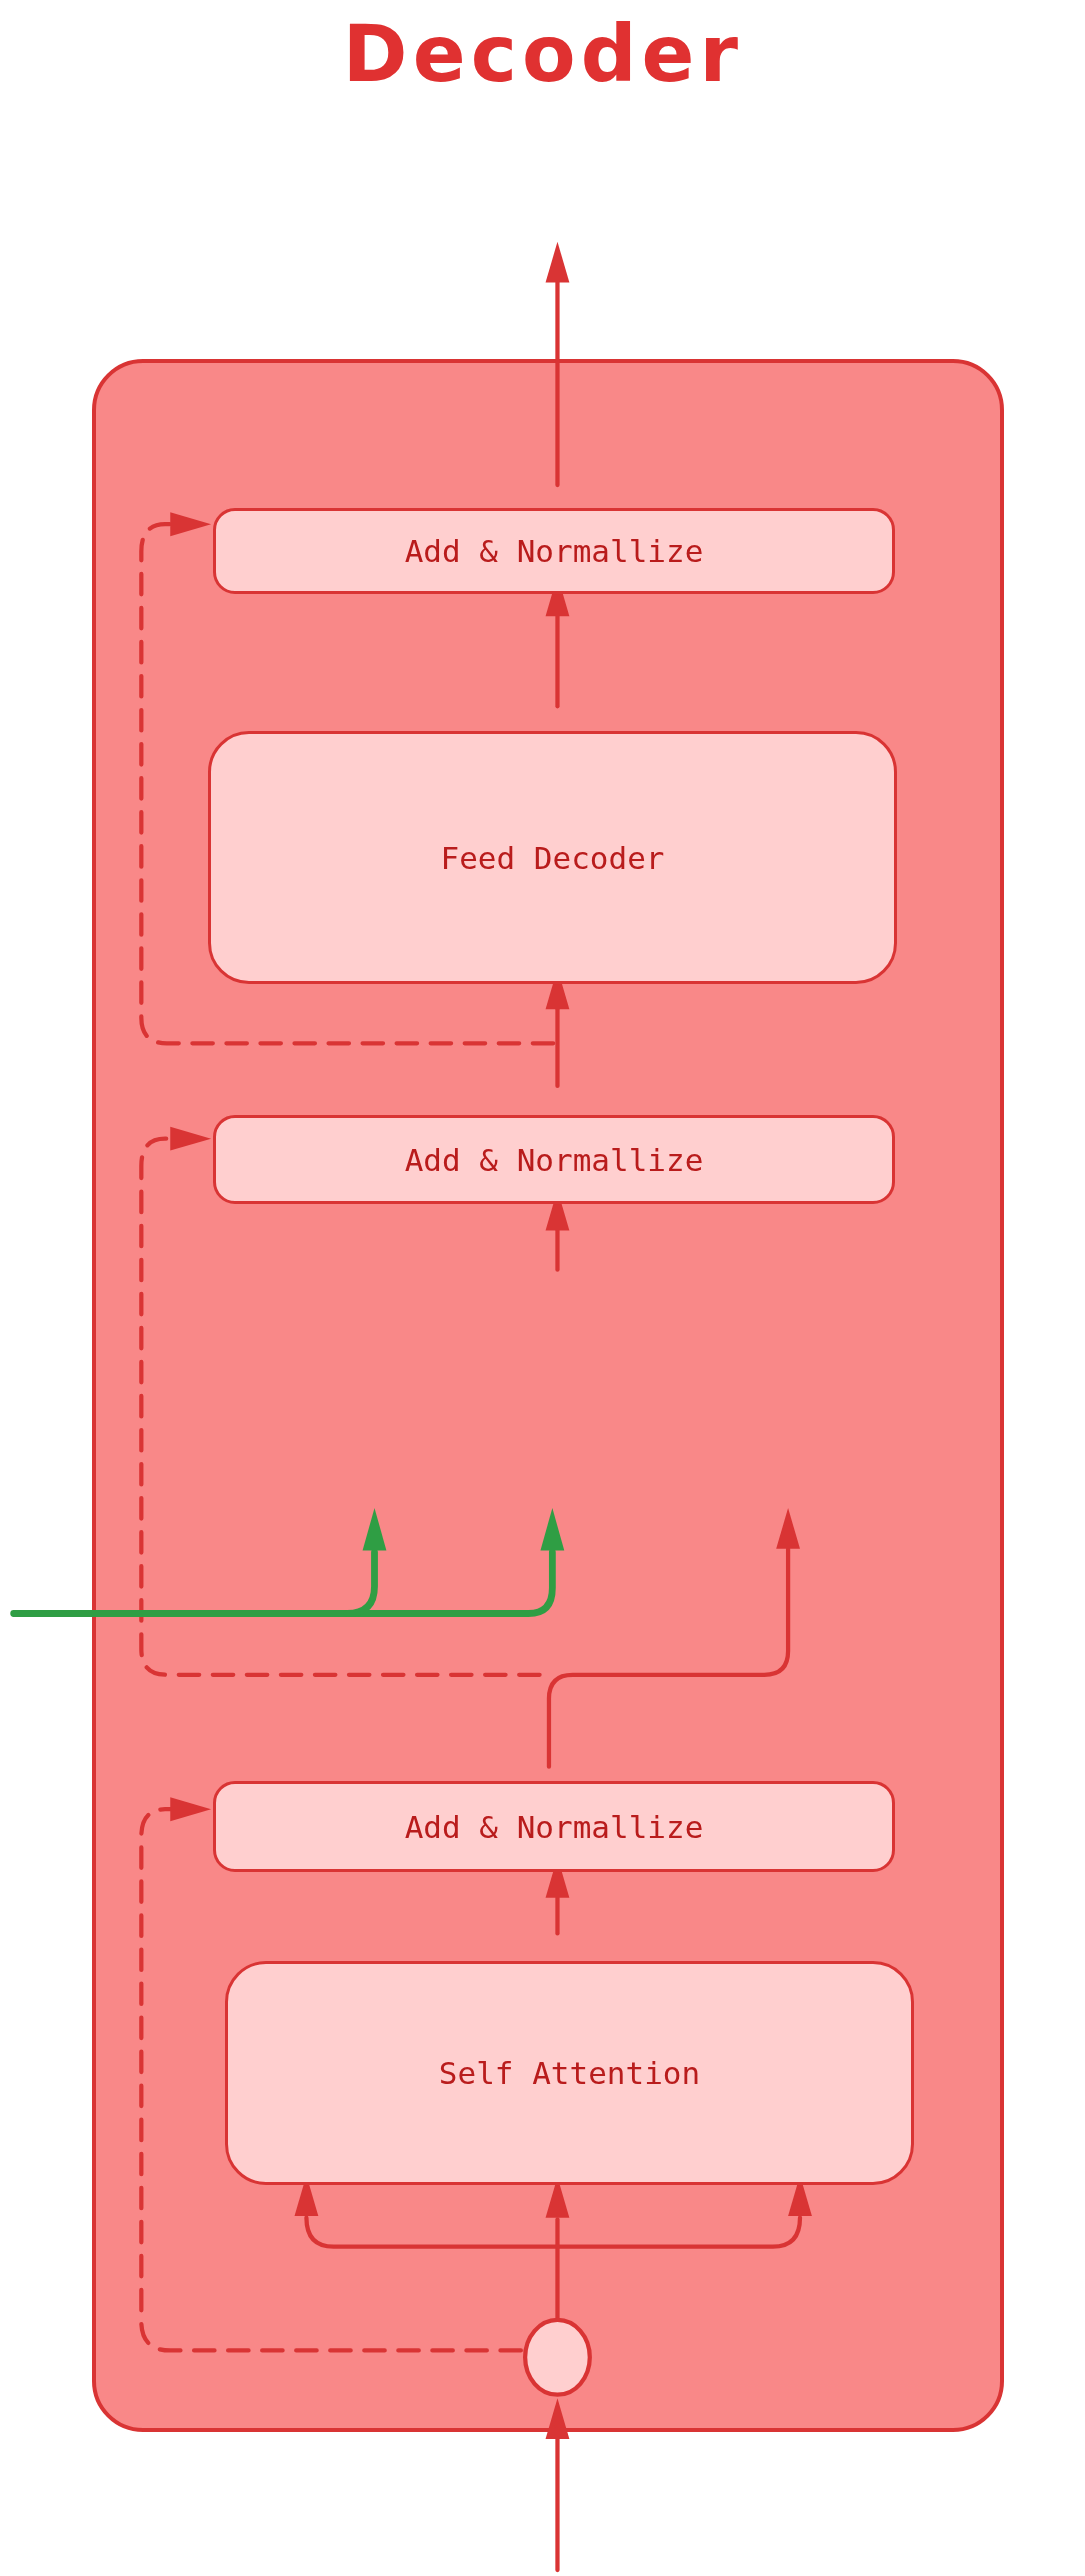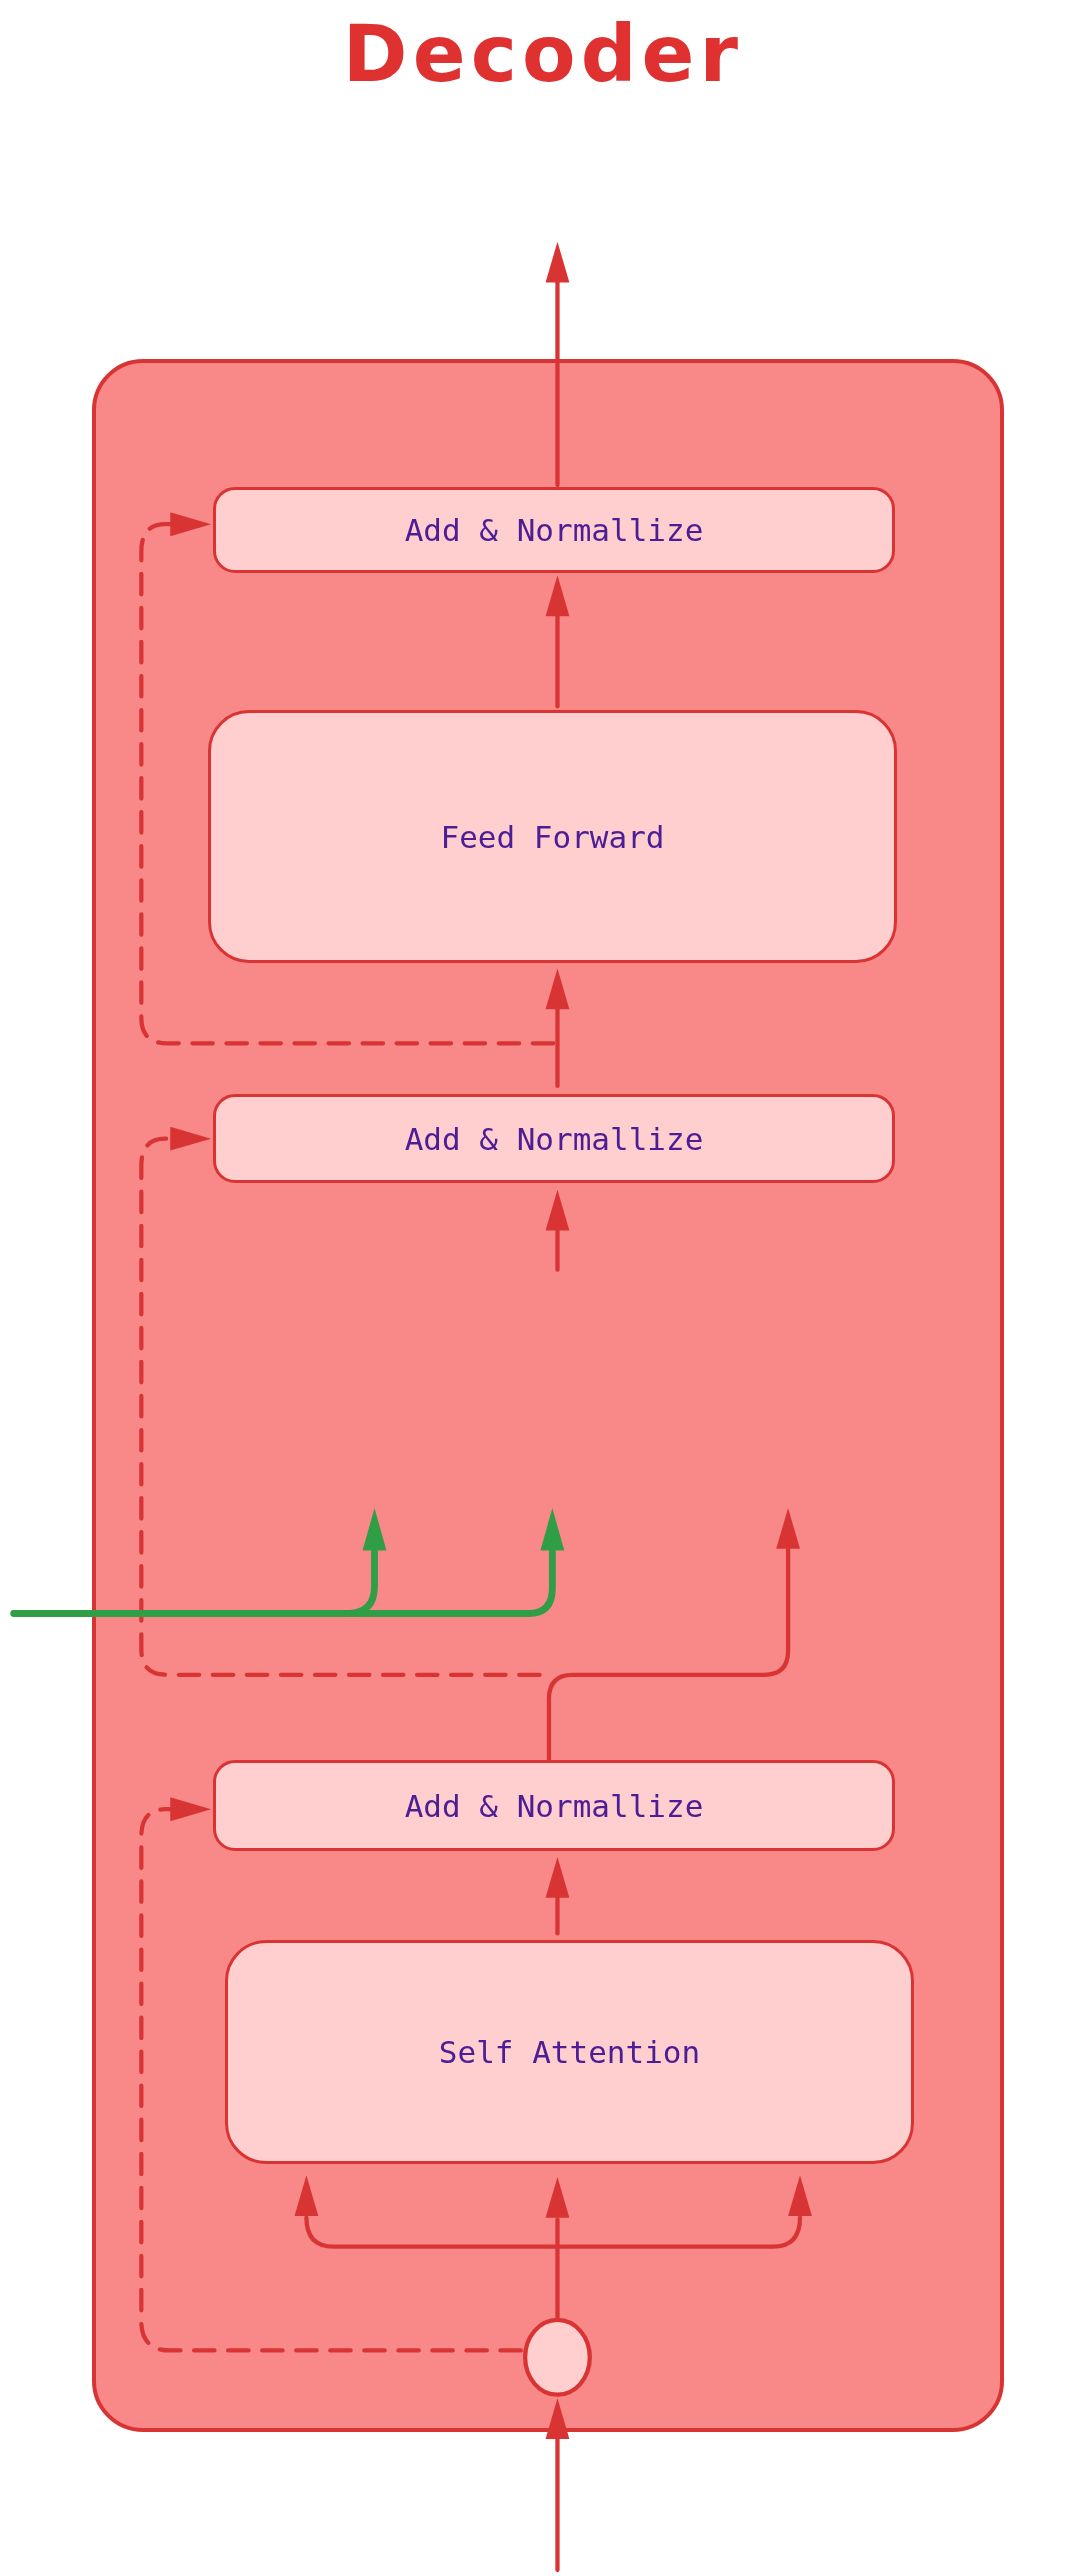--- a/index.html
+++ b/index.html
@@ -34,23 +34,24 @@
     left:0; top:0;
     pointer-events:none;
   }
   .box{
     position:absolute;
     background:#ffcfcf;
     border:3.4px solid #d93434;
     display:flex;
     align-items:center;
     justify-content:center;
-    color:#4c1d95;
+    color:#b91c1c;
     font-size:31px;
     white-space:nowrap;
+    margin-top:21px;
   }
   .box.small{border-radius:22px;}
   .box.big{border-radius:41px;}
   .b-an-top {left:213px; top:487px;  width:676px; height:80px;}
   .b-ff     {left:208px; top:710px;  width:683px; height:247px;}
   .b-an-mid {left:213px; top:1094px; width:676px; height:83px;}
   .b-cross  {left:211px; top:1273px; width:683px; height:218px;}
   .b-an-bot {left:213px; top:1760px; width:676px; height:85px;}
   .b-self   {left:225px; top:1940px; width:683px; height:218px;justify-content:center;}
 </style>
@@ -111,21 +112,21 @@
     </g>
 
     <ellipse cx="655" cy="2770" rx="38" ry="44" fill="#ffcfcf" stroke="#d93434" stroke-width="5"></ellipse>
   </svg>
 
   <div class="box small b-an-top">
     <span>Add &amp; Normallize</span>
   </div>
 
   <div class="box big b-ff">
-    <span>Feed Forward</span>
+    <span>Feed Decoder</span>
   </div>
 
   <div class="box small b-an-mid">
     <span>Add &amp; Normallize</span>
   </div>
 
 
   <div class="box small b-an-bot">
     <span>Add &amp; Normallize</span>
   </div>

